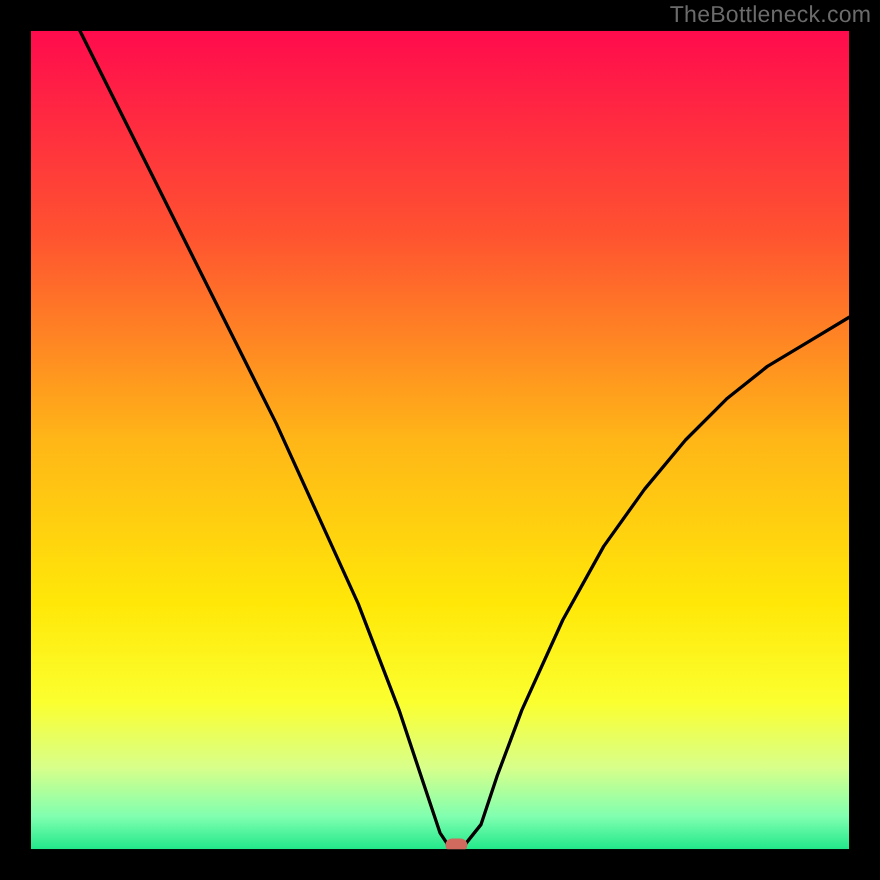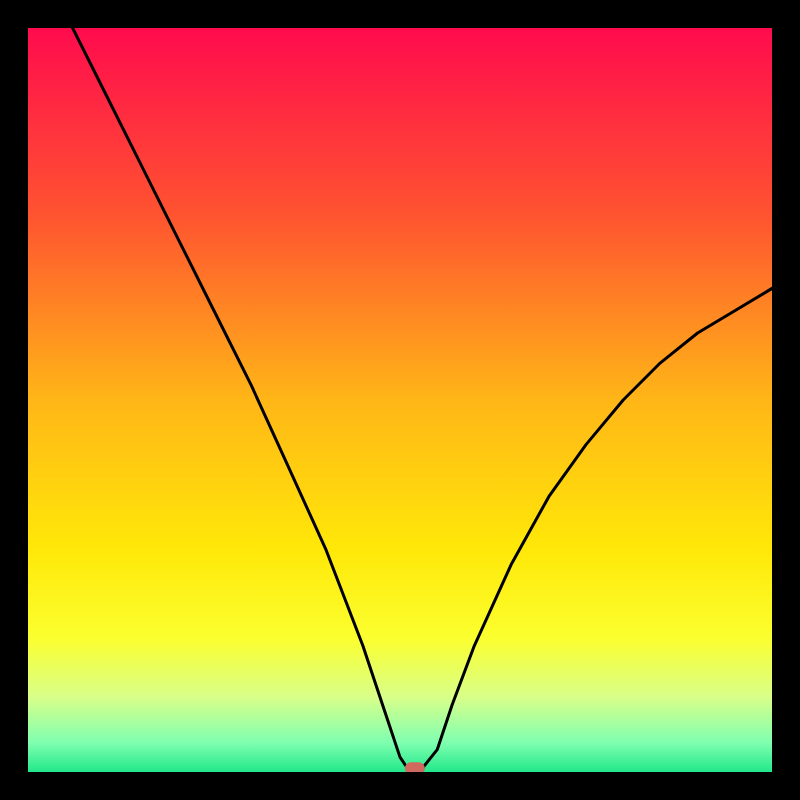--- a/index.html
+++ b/index.html
@@ -42,20 +42,21 @@
     top: 0;
     width: 744px;
     height: 744px;
     display: block;
   }
 </style>
 </head>
 <body>
 
 <div class="frame">
+  <div class="watermark">TheBottleneck.com</div>
   <div class="plot">
     <svg id="chart-svg" viewBox="0 0 744 744" preserveAspectRatio="none">
         <defs>
           <linearGradient id="bg-grad" x1="0" y1="0" x2="0" y2="1">
             <stop offset="0%" stop-color="#ff0b4d"></stop>
             <stop offset="25%" stop-color="#ff5330"></stop>
             <stop offset="50%" stop-color="#ffb617"></stop>
             <stop offset="70%" stop-color="#ffe808"></stop>
             <stop offset="82%" stop-color="#fbff2f"></stop>
             <stop offset="90%" stop-color="#d8ff8a"></stop>

